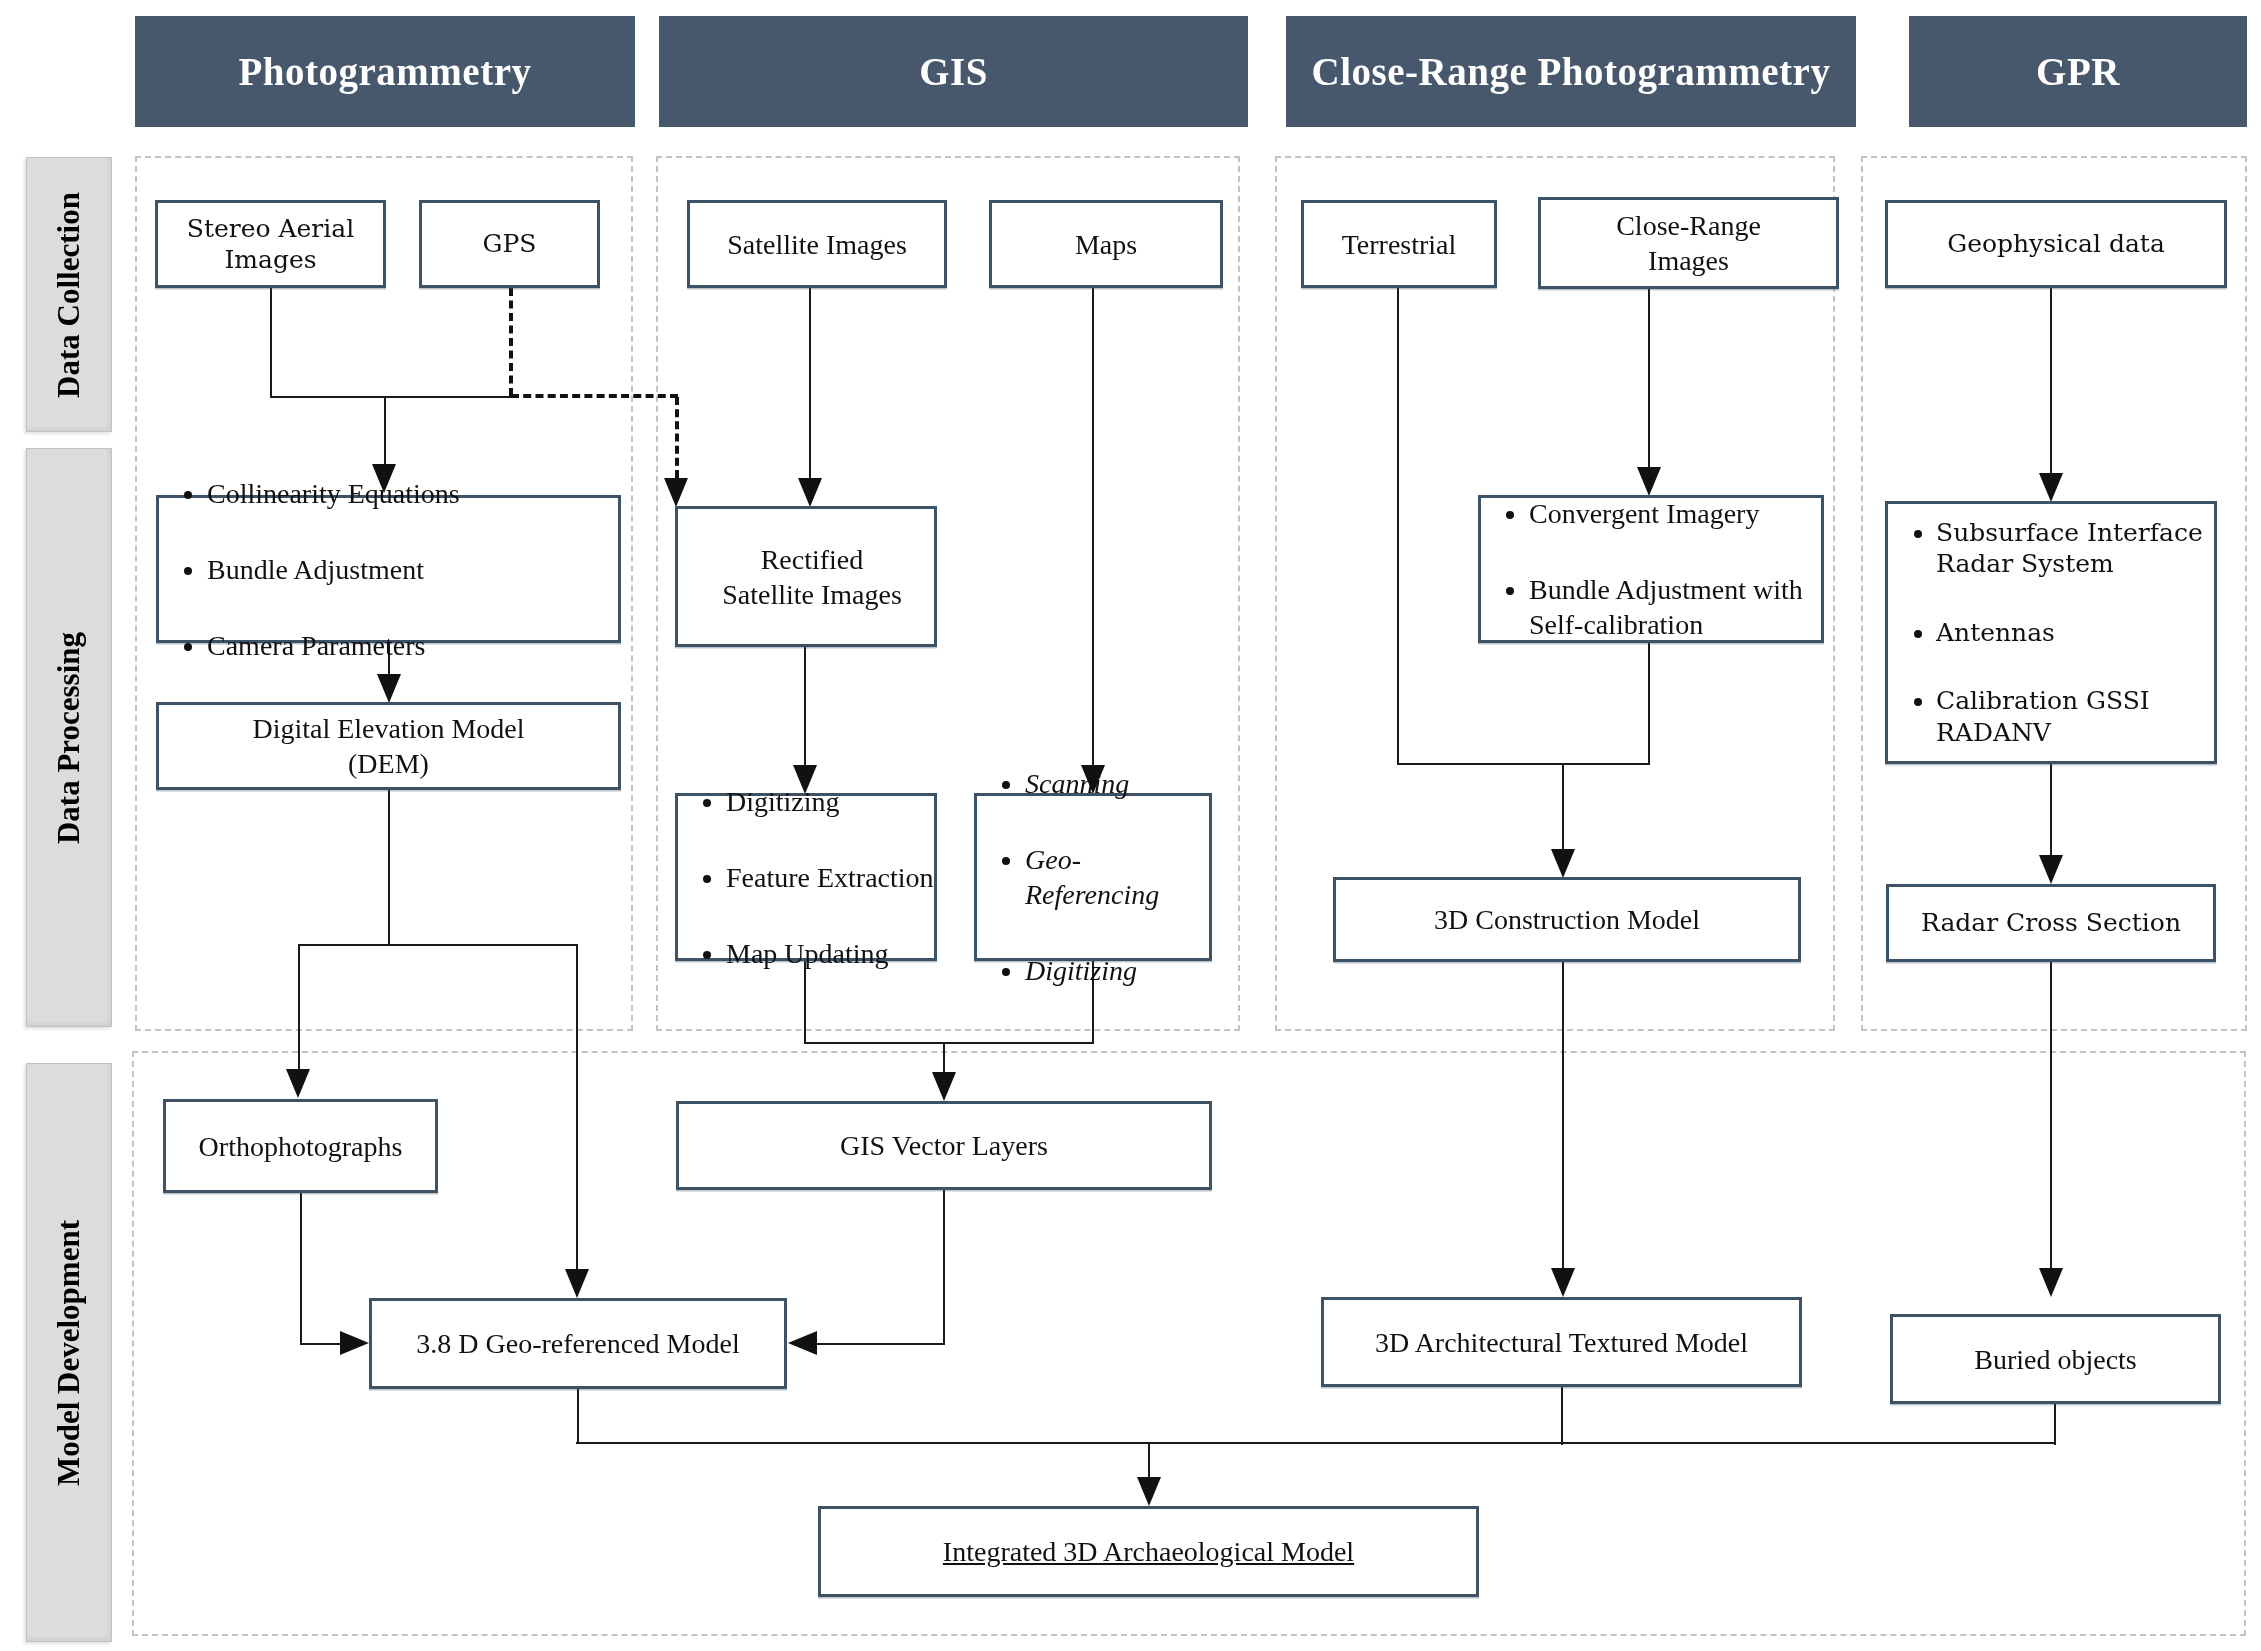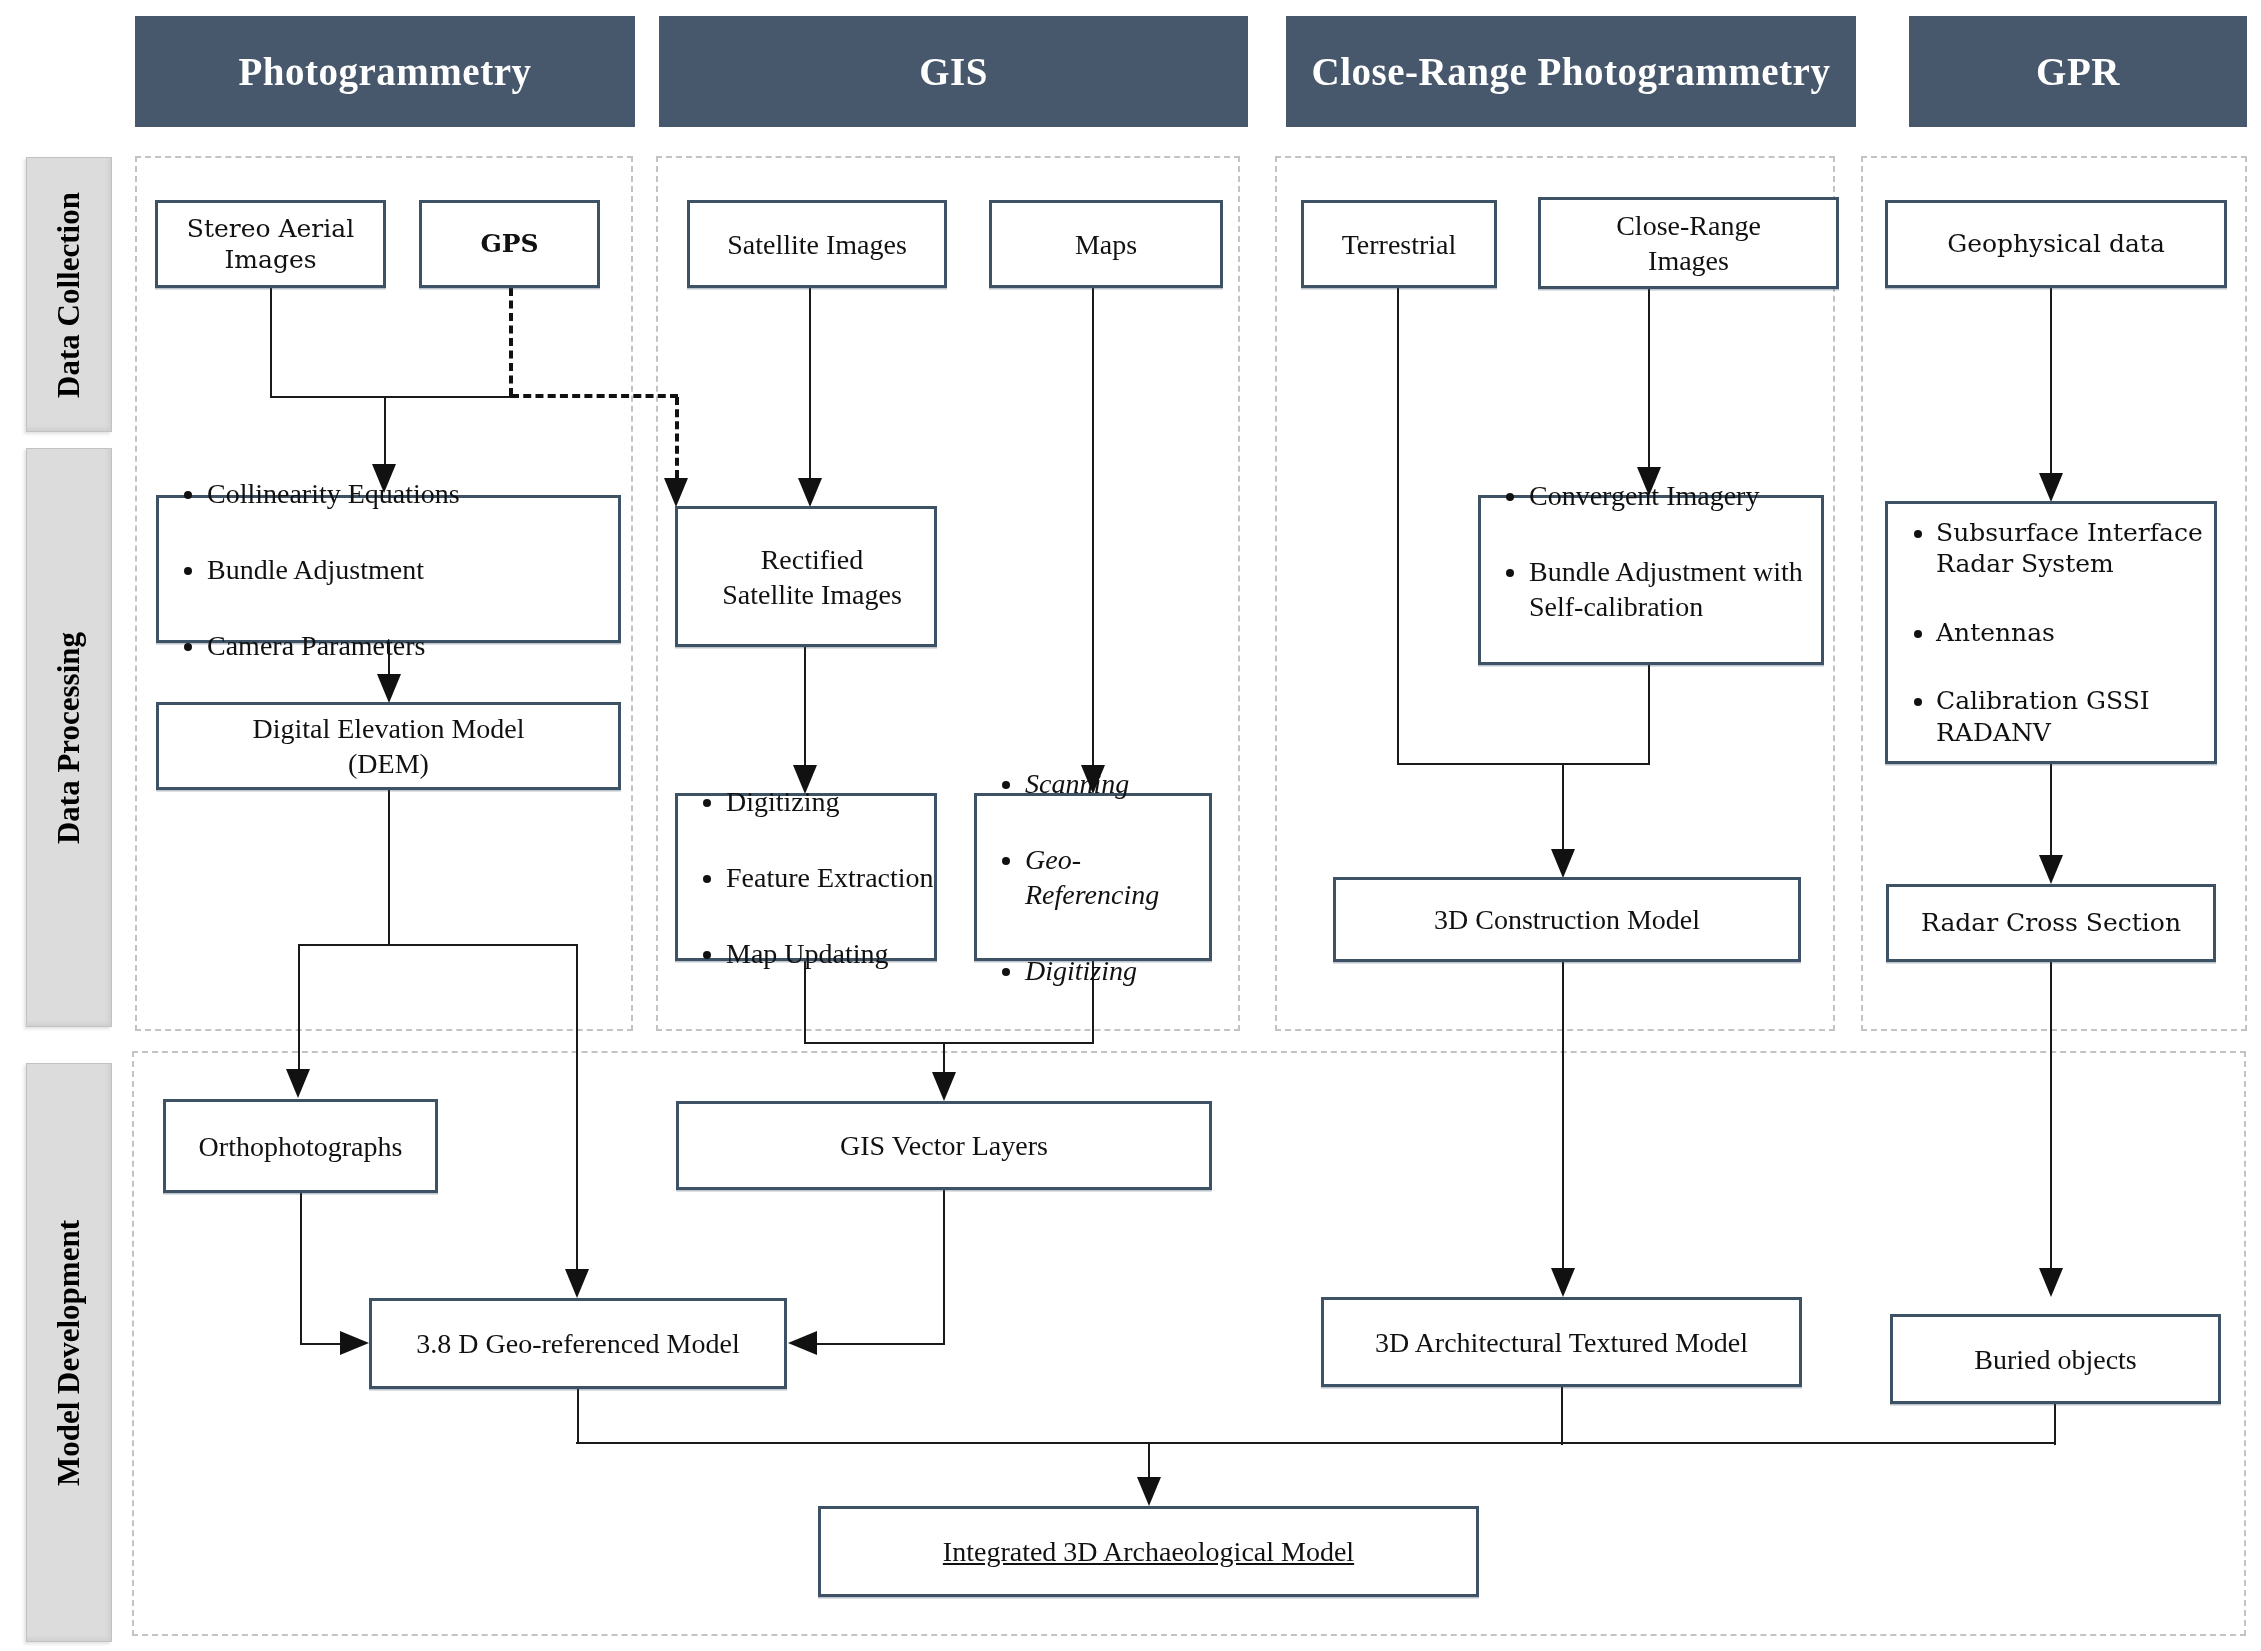--- a/index.html
+++ b/index.html
@@ -131,38 +131,38 @@
   <div class="vl" style="left:2050px;top:962px;height:309px;"></div>
   <div class="arr-d" style="left:2039px;top:1268px;"></div>
   <div class="vl" style="left:2054px;top:1387px;height:58px;"></div>
 
   <div class="hl" style="left:576px;top:1442px;width:1480px;"></div>
   <div class="vl" style="left:1148px;top:1442px;height:37px;"></div>
   <div class="arr-d" style="left:1137px;top:1477px;"></div>
 
   <div class="fbox wide" style="left:155px;top:200px;width:231px;height:88px;">Stereo Aerial
 Images</div>
-  <div class="fbox wide" style="left:419px;top:200px;width:181px;height:88px;font-weight:bold;">GPS</div>
+  <div class="fbox wide" style="left:419px;top:200px;width:181px;height:88px;">GPS</div>
   <div class="fbox" style="left:687px;top:200px;width:260px;height:88px;">Satellite Images</div>
   <div class="fbox" style="left:989px;top:200px;width:234px;height:88px;">Maps</div>
   <div class="fbox" style="left:1301px;top:200px;width:196px;height:88px;">Terrestrial</div>
   <div class="fbox" style="left:1538px;top:197px;width:301px;height:92px;">Close-Range
 Images</div>
   <div class="fbox wide" style="left:1885px;top:200px;width:342px;height:88px;">Geophysical data</div>
 
   <div class="fbox bullets" style="left:156px;top:495px;width:465px;height:148px;">
     <ul>
       <li>Collinearity Equations</li>
       <li>Bundle Adjustment</li>
       <li>Camera Parameters</li>
     </ul>
   </div>
   <div class="fbox" style="left:675px;top:506px;width:262px;height:141px;padding-left:12px;">Rectified
 Satellite Images</div>
-  <div class="fbox bullets" style="left:1478px;top:495px;width:346px;height:170px;align-items:flex-end;">
+  <div class="fbox bullets" style="left:1478px;top:495px;width:346px;height:148px;">
     <ul>
       <li>Convergent Imagery</li>
       <li>Bundle Adjustment with Self-calibration</li>
     </ul>
   </div>
   <div class="fbox bullets wide" style="left:1885px;top:501px;width:332px;height:263px;">
     <ul>
       <li>Subsurface Interface Radar System</li>
       <li>Antennas</li>
       <li>Calibration GSSI RADANV</li>

